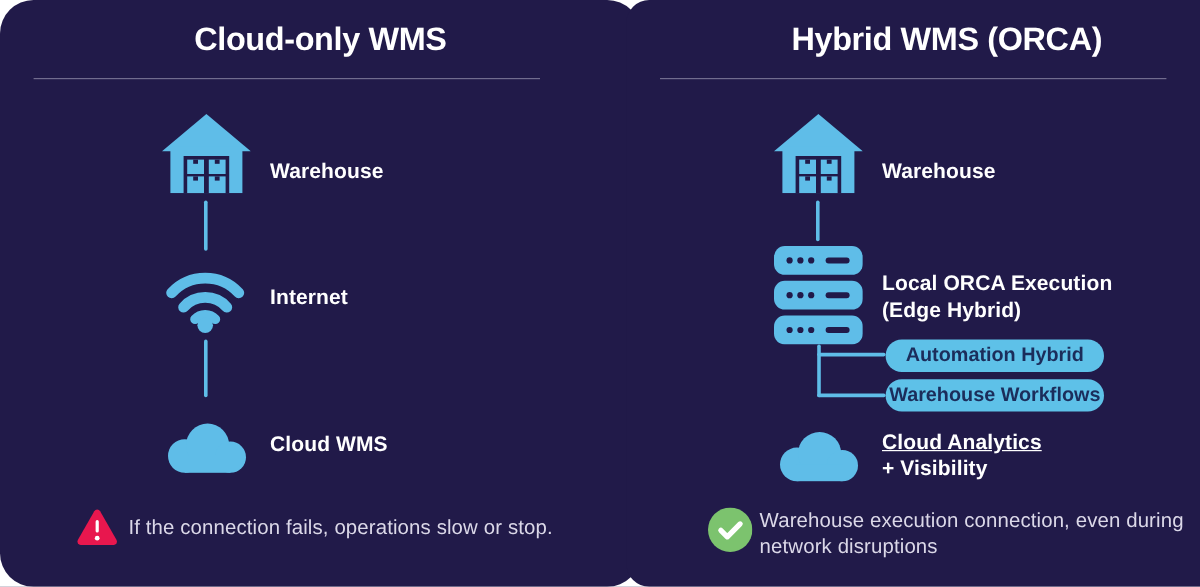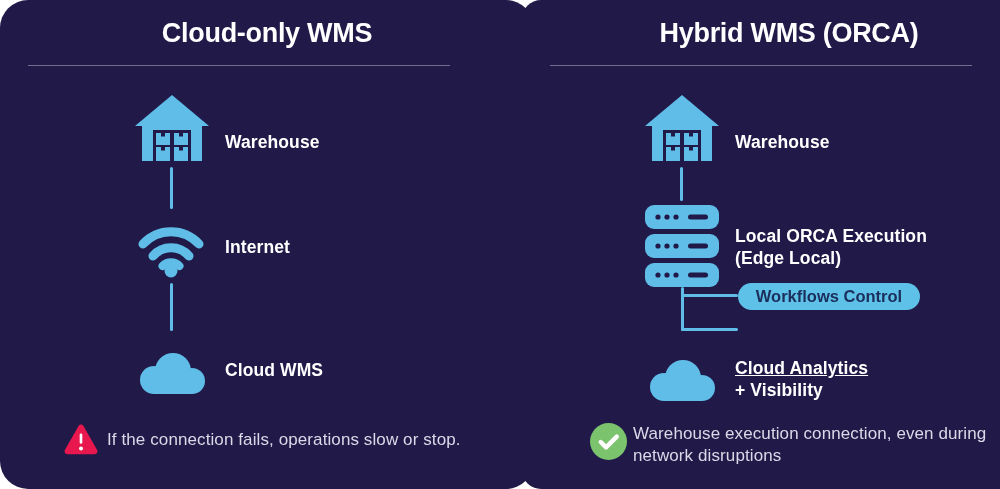--- a/index.html
+++ b/index.html
@@ -132,27 +132,28 @@
             <circle cx="31" cy="41" r="2.6"></circle>
           <rect x="43" y="38.5" width="20" height="5" rx="2.5"></rect>
           <circle cx="13" cy="70" r="2.6"></circle>
             <circle cx="22" cy="70" r="2.6"></circle>
             <circle cx="31" cy="70" r="2.6"></circle>
           <rect x="43" y="67.5" width="20" height="5" rx="2.5"></rect>
         </g>
       </svg>
     </div>
     <div class="node-label" style="left:213px;top:226px;">Local ORCA Execution</div>
-    <div class="node-label" style="left:213px;top:248px;">(Edge Local)</div>
+    <div class="node-label" style="left:213px;top:248px;">(Edge Hybrid)</div>
 
     <div class="vline" style="left:159px;top:287px;height:44px;"></div>
     <div class="hline" style="left:159px;top:294px;width:57px;"></div>
     <div class="hline" style="left:159px;top:328px;width:57px;"></div>
 
-    <div class="pill" style="left:216px;top:283px;">Workflows Control</div>
+    <div class="pill" style="left:216px;top:283px;">Automation Hybrid</div>
+    <div class="pill" style="left:216px;top:316px;">Warehouse Workflows</div>
 
     <div class="abs ico-blue" style="left:123px;top:351px;">
       <svg width="74" height="52" viewBox="0 0 74 52">
         <circle cx="19" cy="36" r="14" fill="currentColor"></circle>
         <circle cx="38" cy="27" r="18" fill="currentColor"></circle>
         <circle cx="57" cy="37" r="13" fill="currentColor"></circle>
         <rect x="19" y="36" width="38" height="14" fill="currentColor"></rect>
       </svg>
     </div>
     <div class="node-label" style="left:213px;top:358px;text-decoration:underline;">Cloud Analytics</div>

